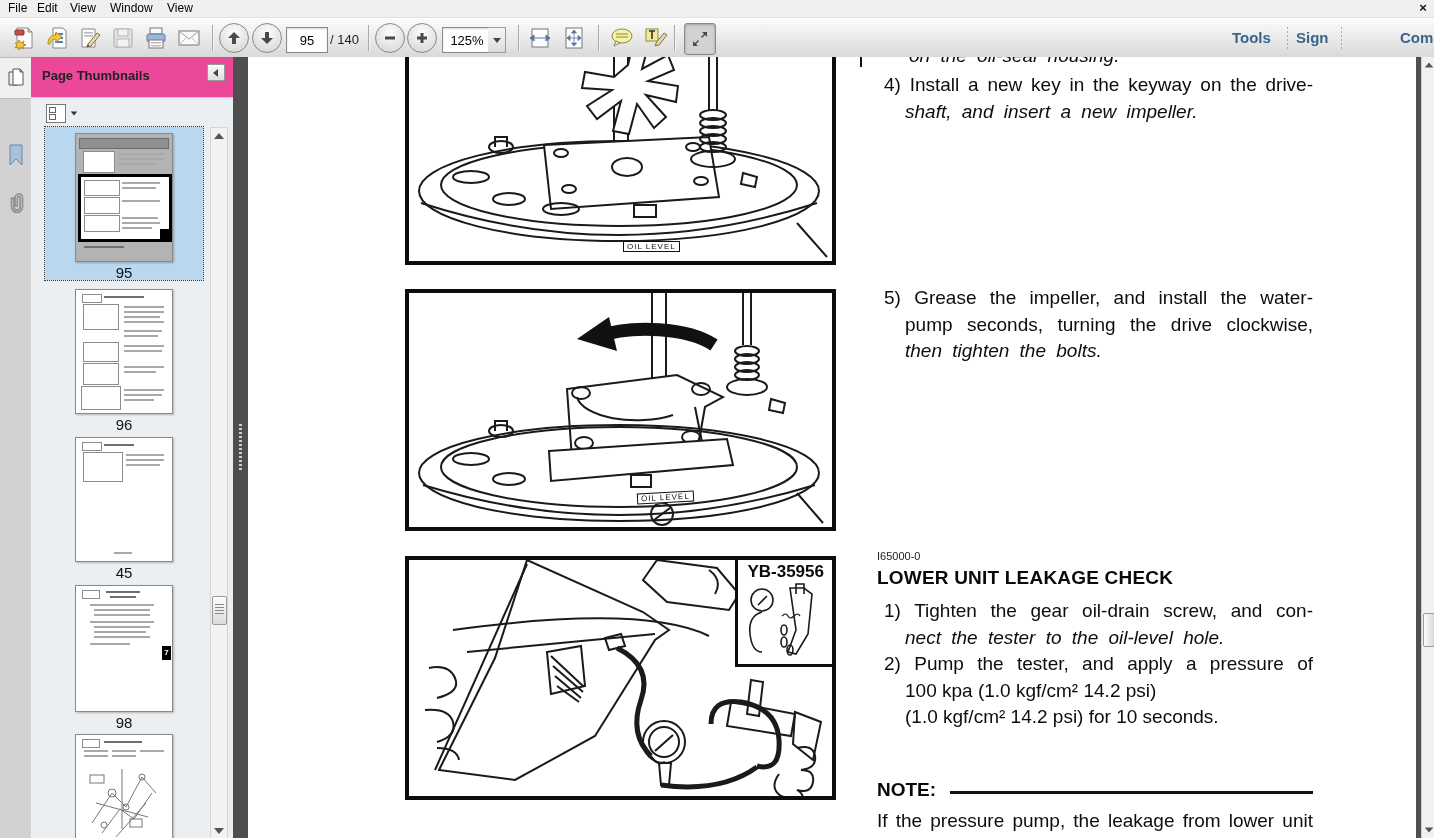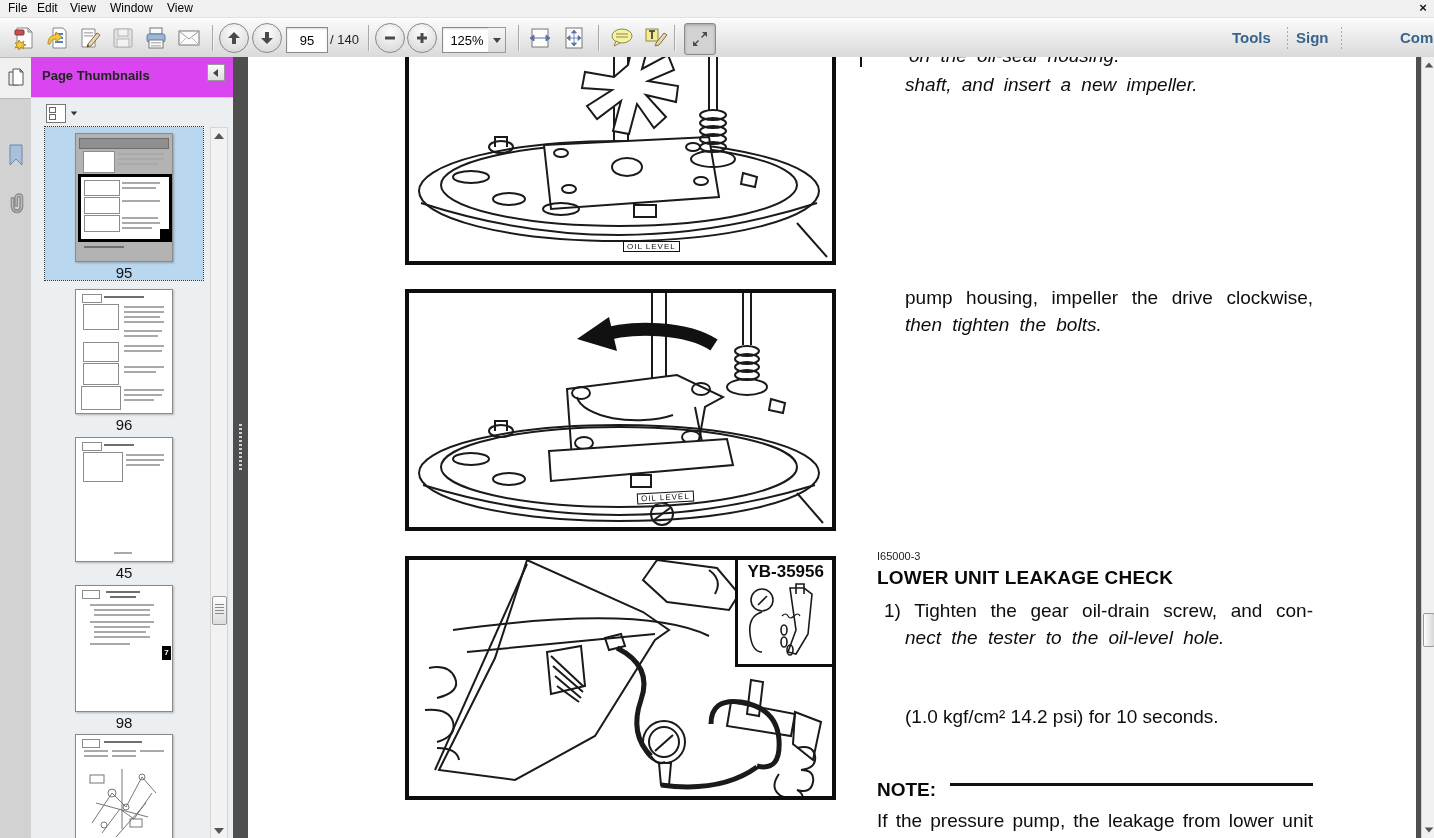--- a/index.html
+++ b/index.html
@@ -39,21 +39,21 @@
   .pressed{border:1px solid #8a8a8a;background:#d2d2d2;box-shadow:inset 0 1px 3px rgba(0,0,0,.25);}
 
   
   .iconstrip{position:absolute;left:0;top:57px;width:31px;height:781px;background:#d2d2d2;
              border-right:1px solid #b5b5b5;}
   .strip-btn{position:absolute;left:0;width:31px;height:40px;display:flex;align-items:center;justify-content:center;}
   .strip-active{background:#f0f0f0;border-top:1px solid #bbb;border-bottom:1px solid #bbb;}
 
   
   .sidebar{position:absolute;left:31px;top:57px;width:202px;height:781px;background:#eceff1;overflow:hidden;}
-  .sb-head{position:absolute;left:0;top:0;width:202px;height:40px;background:#d946ef;border-bottom:1px solid #cfcfcf;}
+  .sb-head{position:absolute;left:0;top:0;width:202px;height:40px;background:#ec4899;border-bottom:1px solid #cfcfcf;}
   .sb-title{position:absolute;left:11px;top:11px;font-size:13px;font-weight:bold;color:#222;}
   .collapse-btn{position:absolute;right:8px;top:7px;width:16px;height:15px;border:1px solid #999;
                 background:linear-gradient(#fafafa,#ddd);display:flex;align-items:center;justify-content:center;}
   .sb-opts{position:absolute;left:0;top:41px;width:202px;height:29px;}
   .opt-icon{position:absolute;left:15px;top:6px;width:18px;height:17px;border:1px solid #777;background:#fff;}
   .opt-icon:before{content:"";position:absolute;left:2px;top:2px;width:5px;height:4px;border:1px solid #666;}
   .opt-icon:after{content:"";position:absolute;left:2px;top:9px;width:5px;height:4px;border:1px solid #666;}
   .opt-caret{position:absolute;left:39px;top:13px;}
 
   .thumb-row{position:absolute;left:14px;width:158px;text-align:center;}
@@ -88,21 +88,21 @@
             border:1px solid #9a9a9a;border-radius:2px;}
 
   
   .doc-text{position:absolute;left:629px;width:436px;font-size:19px;line-height:26.5px;color:#0d0d0d;}
   .ln{white-space:normal;}
   .j{text-align:justify;text-align-last:justify;}
   .ind{padding-left:28px;}
   .ws{word-spacing:5px;font-style:italic;}
   .sec-code{position:absolute;left:629px;top:493px;font-size:11px;color:#222;}
   .sec-head{position:absolute;left:629px;top:510px;font-size:19px;font-weight:bold;color:#0a0a0a;letter-spacing:.2px;}
-  .note-row{position:absolute;left:629px;top:722px;width:436px;display:flex;}
+  .note-row{position:absolute;left:629px;top:722px;width:436px;display:flex;align-items:center;}
   .note-lbl{font-size:19px;font-weight:bold;color:#0a0a0a;}
   .note-rule{flex:1;height:3px;background:#111;margin-left:14px;margin-top:4px;}
 
   
   .fig{position:absolute;left:157px;width:431px;border:4px solid #0d0d0d;background:#fff;box-sizing:border-box;}
   .figlabel{position:absolute;font-size:8px;letter-spacing:1px;color:#111;border:1px solid #111;
             padding:0 3px;background:#fff;white-space:nowrap;}
   .toolcode{position:absolute;font-size:17px;font-weight:bold;color:#0a0a0a;}
   .inset{position:absolute;right:0;top:0;border-left:3px solid #0d0d0d;border-bottom:3px solid #0d0d0d;background:#fff;}
   svg{display:block;}
@@ -550,35 +550,41 @@
         </svg>
       </div>
       <div class="toolcode" style="right:8px;top:2px">YB-35956</div>
     </div>
 
     <div class="doc-text" style="top:-14px">
       <div class="ln ws" style="padding-left:32px">on the oil-seal housing.</div>
     </div>
 
     <div class="doc-text" style="top:15px">
+      <div class="ln j" style="margin-left:7px">4) Install a new key in the keyway on the drive-</div>
       <div class="ln ws ind">shaft, and insert a new impeller.</div>
     </div>
 
     <div class="doc-text" style="top:228px">
-      <div class="ln j ind">pump housing, impeller the drive clockwise,</div>
+      <div class="ln j" style="margin-left:7px">5) Grease the impeller, and install the water-</div>
+      <div class="ln j ind">pump seconds, turning the drive clockwise,</div>
       <div class="ln ws ind">then tighten the bolts.</div>
     </div>
 
-    <div class="sec-code">I65000-3</div>
+    <div class="sec-code">I65000-0</div>
     <div class="sec-head">LOWER UNIT LEAKAGE CHECK</div>
 
     <div class="doc-text" style="top:541px">
       <div class="ln j" style="margin-left:7px">1) Tighten the gear oil-drain screw, and con-</div>
       <div class="ln ws ind">nect the tester to the oil-level hole.</div>
     </div>
+    <div class="doc-text" style="top:594px">
+      <div class="ln j" style="margin-left:7px">2) Pump the tester, and apply a pressure of</div>
+      <div class="ln ind">100 kpa (1.0 kgf/cm² 14.2 psi)</div>
+    </div>
     <div class="doc-text" style="top:647px">
       <div class="ln ind">(1.0 kgf/cm² 14.2 psi) for 10 seconds.</div>
     </div>
 
     <div class="note-row">
       <span class="note-lbl">NOTE:</span>
       <div class="note-rule"></div>
     </div>
     <div class="doc-text" style="top:751px">
       <div class="ln j">If the pressure pump, the leakage from lower unit</div>

